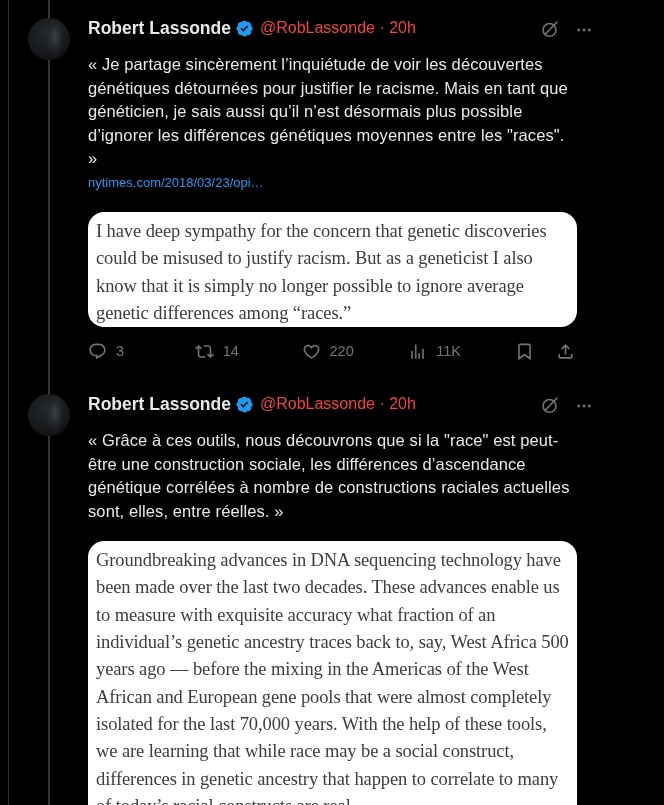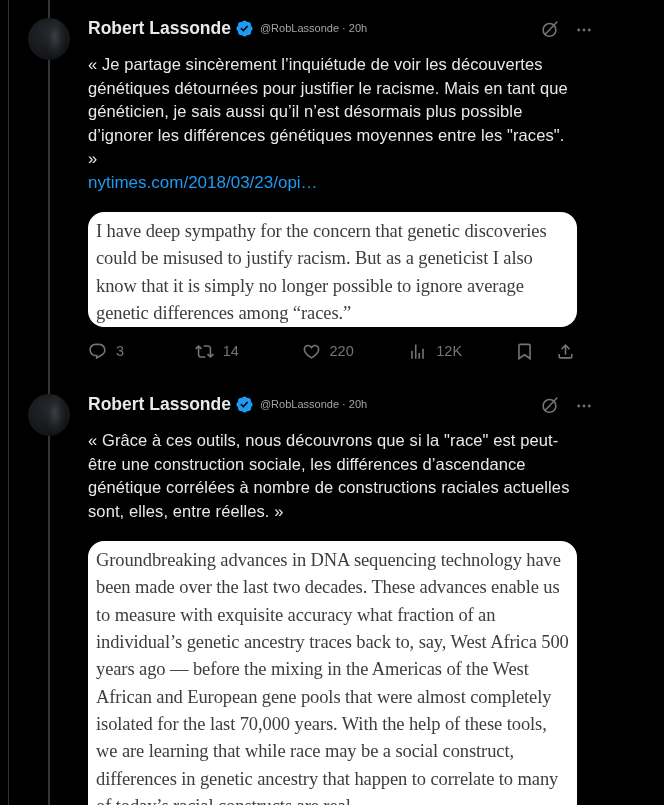--- a/index.html
+++ b/index.html
@@ -30,36 +30,36 @@
       radial-gradient(circle at 45% 35%, #23272b 0%, #17191c 55%, #0b0d0f 100%);
     z-index:2;
   }
   .tweet-header {
     position:relative;
     display:flex; align-items:center;
     height:24px; white-space:nowrap;
   }
   .author-name { font-weight:bold; font-size:17.5px; color:#e7e9ea; }
   .verified-badge { width:19px; height:19px; margin-left:4px; flex:0 0 auto; }
-  .handle-group { margin-left:6px; font-size:11px; color:#a3a3a3; }
+  .handle-group { margin-left:6px; font-size:16px; color:#ef4444; }
   .header-icons {
     position:absolute; right:-16px; top:3px;
     display:flex; align-items:center; gap:15px;
   }
   .header-icons svg { display:block; }
   .icon-btn { background:none; border:none; padding:0; cursor:pointer; line-height:0; }
   .tweet-text {
     margin-top:13px;
     font-size:16.5px; line-height:23.5px;
     color:#e7e9ea;
     letter-spacing:0.1px;
   }
   .tweet-link {
     display:block;
-    font-size:17px; line-height:23.5px;
+    font-size:13px; line-height:23.5px;
     color:#1d9bf0; text-decoration:none;
   }
   .quote-card {
     margin-top:18px;
     background:#ffffff;
     border-radius:16px;
     padding:6px 8px 0 8px;
     cursor:pointer;
   }
   .quote-card-text {
@@ -129,21 +129,21 @@
       <button class="action">
         <svg width="19" height="19" viewBox="0 0 24 24" fill="#71767b">
             <path d="M16.697 5.5c-1.222-.06-2.679.51-3.89 2.16l-.805 1.09-.806-1.09C9.984 6.01 8.526 5.44 7.304 5.5c-1.243.07-2.349.78-2.91 1.91-.552 1.12-.633 2.78.479 4.82 1.074 1.97 3.257 4.27 7.129 6.61 3.87-2.34 6.052-4.64 7.126-6.61 1.111-2.04 1.03-3.7.477-4.82-.561-1.13-1.666-1.84-2.908-1.91zm4.187 7.69c-1.351 2.48-4.001 5.12-8.379 7.67l-.503.3-.504-.3c-4.379-2.55-7.029-5.19-8.382-7.67-1.36-2.5-1.41-4.86-.514-6.67.887-1.79 2.647-2.91 4.601-3.01 1.651-.09 3.368.56 4.798 2.01 1.429-1.45 3.146-2.1 4.796-2.01 1.954.1 3.714 1.22 4.601 3.01.896 1.81.846 4.17-.514 6.67z"></path>
           </svg>
         <span class="count">220</span>
       </button>
       <button class="action">
         <svg width="19" height="19" viewBox="0 0 24 24" fill="#71767b">
             <path d="M8.75 21V3h2v18h-2zM18 21V8.5h2V21h-2zM4 21l.004-10h2L6 21H4zm9.248 0v-7h2v7h-2z"></path>
           </svg>
-        <span class="count">12K</span>
+        <span class="count">11K</span>
       </button>
       <span class="action-right">
         <button class="icon-btn">
           <svg width="19" height="19" viewBox="0 0 24 24" fill="#71767b">
               <path d="M4 4.5C4 3.12 5.119 2 6.5 2h11C18.881 2 20 3.12 20 4.5v18.44l-8-5.71-8 5.71V4.5zM6.5 4c-.276 0-.5.22-.5.5v14.56l6-4.29 6 4.29V4.5c0-.28-.224-.5-.5-.5h-11z"></path>
             </svg>
         </button>
         <button class="icon-btn">
           <svg width="19" height="19" viewBox="0 0 24 24" fill="#71767b">
               <path d="M12 2.59l5.7 5.7-1.41 1.42L13 6.41V16h-2V6.41l-3.3 3.3-1.41-1.42L12 2.59zM21 15l-.02 3.51c0 1.38-1.12 2.49-2.5 2.49H5.5C4.11 21 3 19.88 3 18.5V15h2v3.5c0 .28.22.5.5.5h12.98c.28 0 .5-.22.5-.5L19 15h2z"></path>

